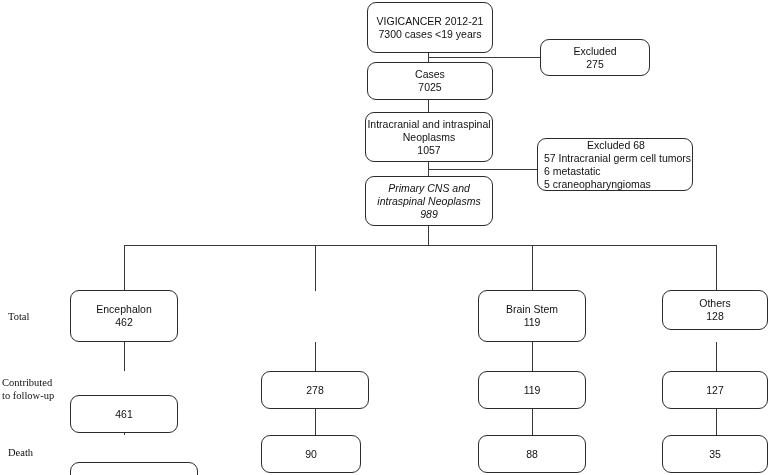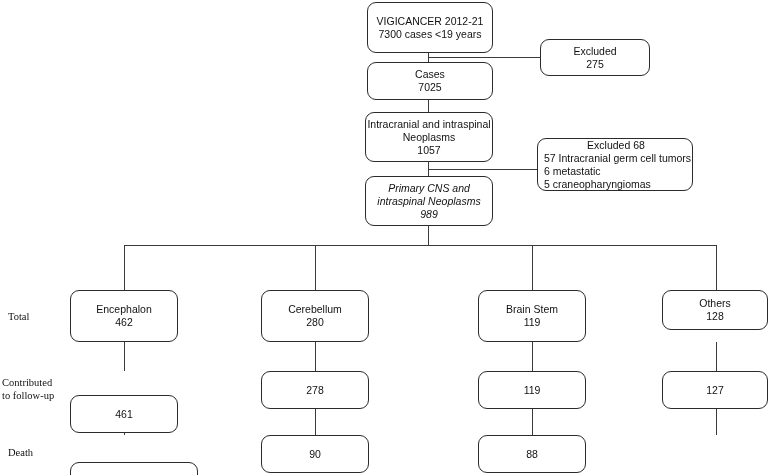--- a/index.html
+++ b/index.html
@@ -132,30 +132,26 @@
   </div>
   <div class="conn v" style="left:124px; top:342px; height:29px;"></div>
   <div class="node" style="left:70px; top:371px; width:108px; height:38px;margin-top:24px;">
     <span class="line">461</span>
   </div>
   <div class="conn v" style="left:124px; top:409px; height:26px;"></div>
   <div class="node" style="left:70px; top:435px; width:128px; height:38px;margin-top:27px;">
     <span class="line">195</span>
   </div>
 
-  <div class="node" style="left:261px; top:290px; width:108px; height:52px;">
-    <span class="line">Cerebellum</span>
-    <span class="line">280</span>
-  </div>
   <div class="conn v" style="left:315px; top:342px; height:29px;"></div>
   <div class="node" style="left:261px; top:371px; width:108px; height:38px;">
     <span class="line">278</span>
   </div>
   <div class="conn v" style="left:315px; top:409px; height:26px;"></div>
-  <div class="node" style="left:261px; top:435px; width:108px; height:38px;">
+  <div class="node" style="left:261px; top:435px; width:100px; height:38px;">
     <span class="line">90</span>
   </div>
 
   <div class="node" style="left:478px; top:290px; width:108px; height:52px;">
     <span class="line">Brain Stem</span>
     <span class="line">119</span>
   </div>
   <div class="conn v" style="left:532px; top:342px; height:29px;"></div>
   <div class="node" style="left:478px; top:371px; width:108px; height:38px;">
     <span class="line">119</span>
@@ -167,14 +163,17 @@
 
   <div class="node" style="left:662px; top:290px; width:106px; height:40px;">
     <span class="line">Others</span>
     <span class="line">128</span>
   </div>
   <div class="conn v" style="left:716px; top:342px; height:29px;"></div>
   <div class="node" style="left:662px; top:371px; width:106px; height:38px;">
     <span class="line">127</span>
   </div>
   <div class="conn v" style="left:716px; top:409px; height:26px;"></div>
+  <div class="node" style="left:662px; top:435px; width:106px; height:38px;">
+    <span class="line">35</span>
+  </div>
 
 </div>
 
 </body></html>

